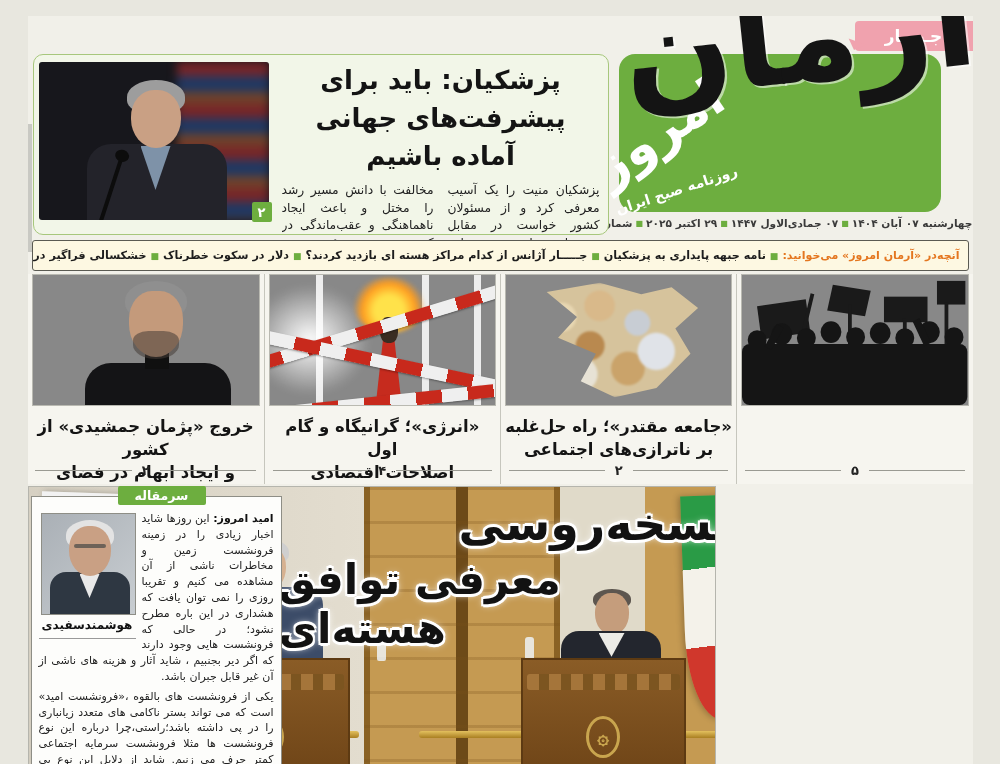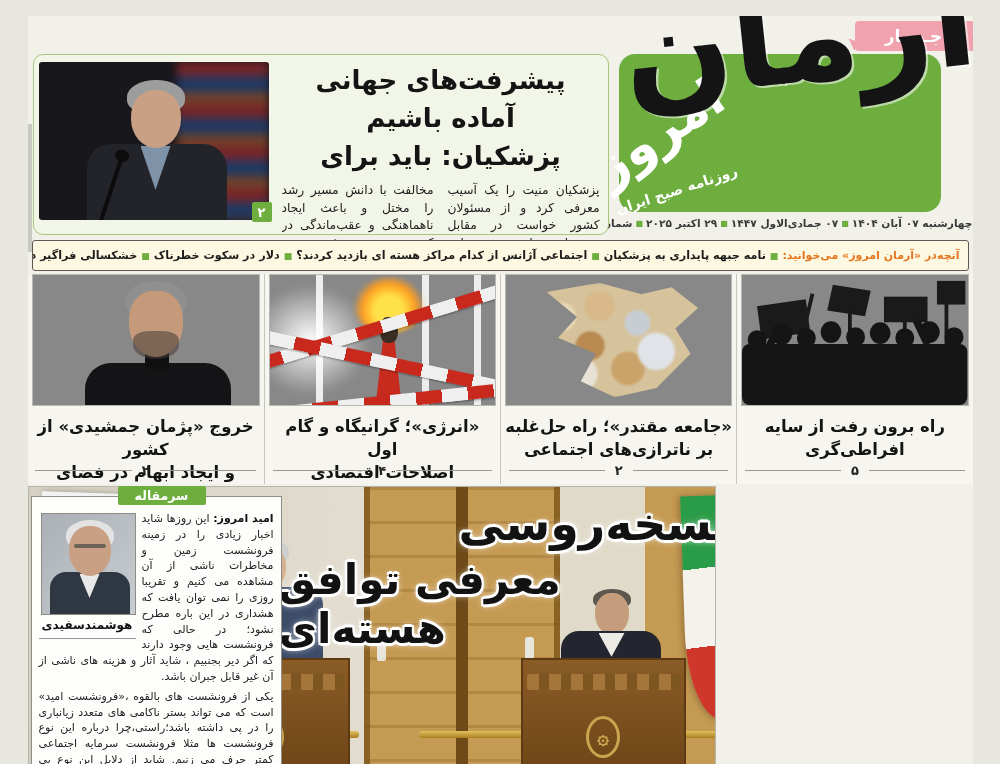--- a/index.html
+++ b/index.html
@@ -254,33 +254,33 @@
       <div class="screen"></div>
       <div class="suit"></div>
       <div class="shirt"></div>
       <div class="hair"></div>
       <div class="head"></div>
       <div class="mic"></div>
     </div>
     <div class="ts-badge">۲</div>
     <div class="ts-text">
       <div class="ts-headline">
+        <div>پزشکیان: باید برای</div>
         <div>پیشرفت‌های جهانی آماده باشیم</div>
-        <div>پزشکیان: باید برای</div>
       </div>
       <div class="ts-body">پزشکیان منیت را یک آسیب معرفی کرد و از مسئولان کشور خواست در مقابل مستندات علمی و شواهد محکم سر خم کنند و افزود: مخالفت با دانش مسیر رشد را مختل و باعث ایجاد ناهماهنگی و عقب‌ماندگی در کشور می‌شود. رئیس‌جمهور در کنفرانس ملی مخابرات با بیان اینکه اکنون دنیا با سرعت نور حرکت می‌کند و ما باید به برنامه‌های خود سرعت ببخشیم، گفت: باید برای پیشرفت‌های جهانی در آینده آماده باشیم و راهی برای تطبیق با آن در نظر بگیریم...</div>
     </div>
   </div>
 
   <div class="ticker">
     <span class="lead">آنچه‌در «آرمان امروز» می‌خوانید:</span>
     <span class="sq">■</span>
       <span class="item">نامه جبهه پایداری به پزشکیان</span>
     <span class="sq">■</span>
-      <span class="item">اجتماعی آژانس از کدام مراکز هسته ای بازدید کردند؟</span>
+      <span class="item">جـــــار آژانس از کدام مراکز هسته ای بازدید کردند؟</span>
     <span class="sq">■</span>
       <span class="item">دلار در سکوت خطرناک</span>
     <span class="sq">■</span>
       <span class="item">خشکسالی فراگیر در راه است؟</span>
 
   </div>
 
   <div class="stories">
 
     <div class="story">
@@ -304,21 +304,20 @@
             <circle cx="172" cy="64" r="10"></circle>
               <circle cx="198" cy="58" r="11"></circle>
               <circle cx="224" cy="63" r="10"></circle>
             <rect x="0" y="70" width="238" height="62" rx="8"></rect>
             <rect x="30" y="50" width="8" height="26" transform="rotate(30 34 63)"></rect>
             <rect x="186" y="44" width="8" height="28" transform="rotate(-26 190 58)"></rect>
           </g>
         </svg>
       </div>
       <h3>
-        <div>راه برون رفت از سایه افراطی‌گری</div>
       </h3>
       <div class="pager">
         <span class="rule"></span>
         <span class="num">۵</span>
         <span class="rule"></span>
       </div>
     </div>
 
     <div class="story">
       <div class="photo ph-crowd">

